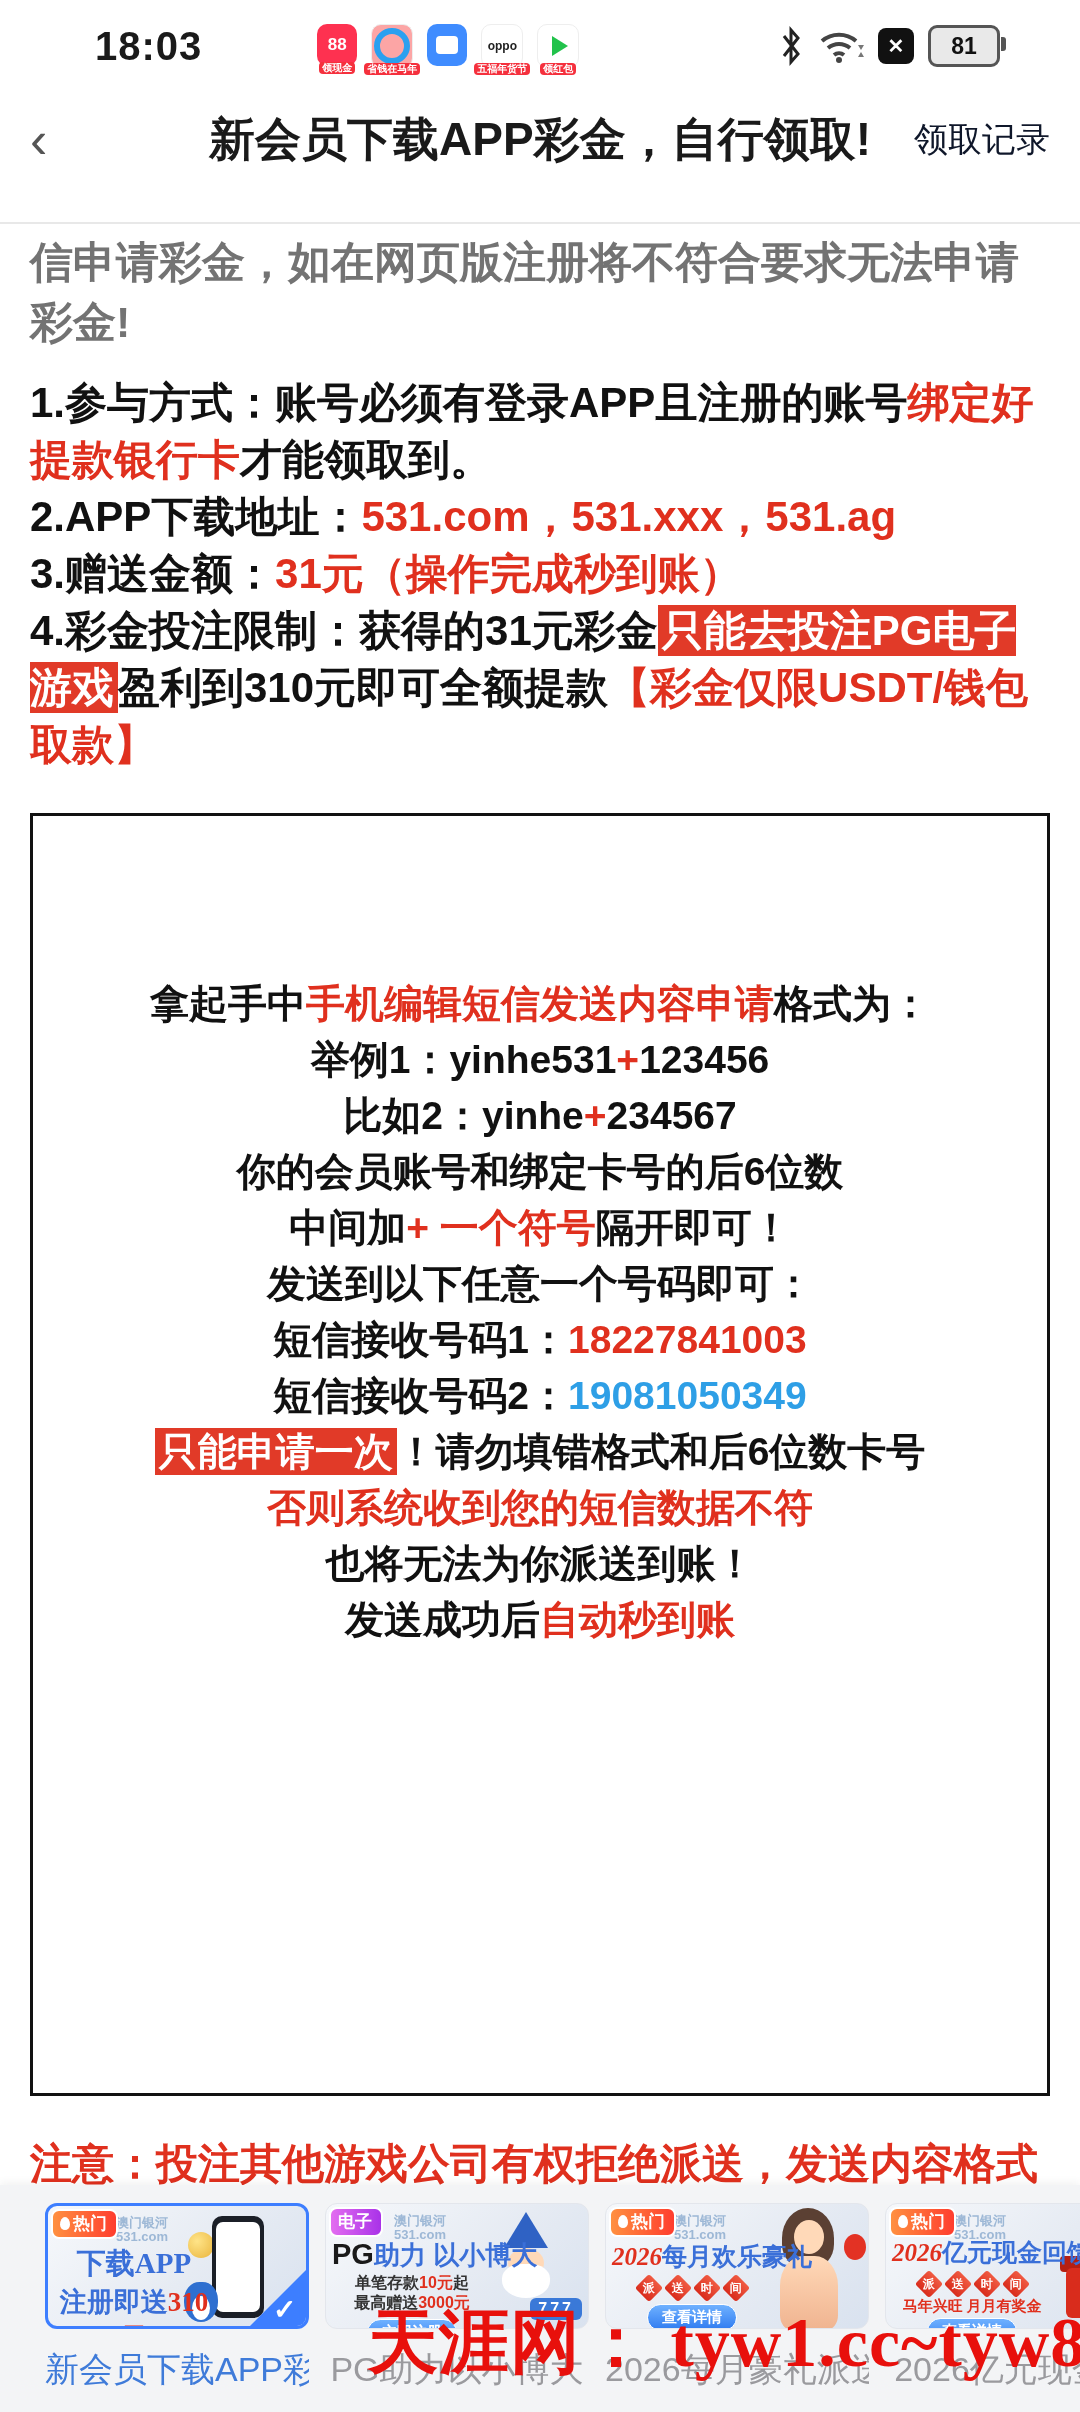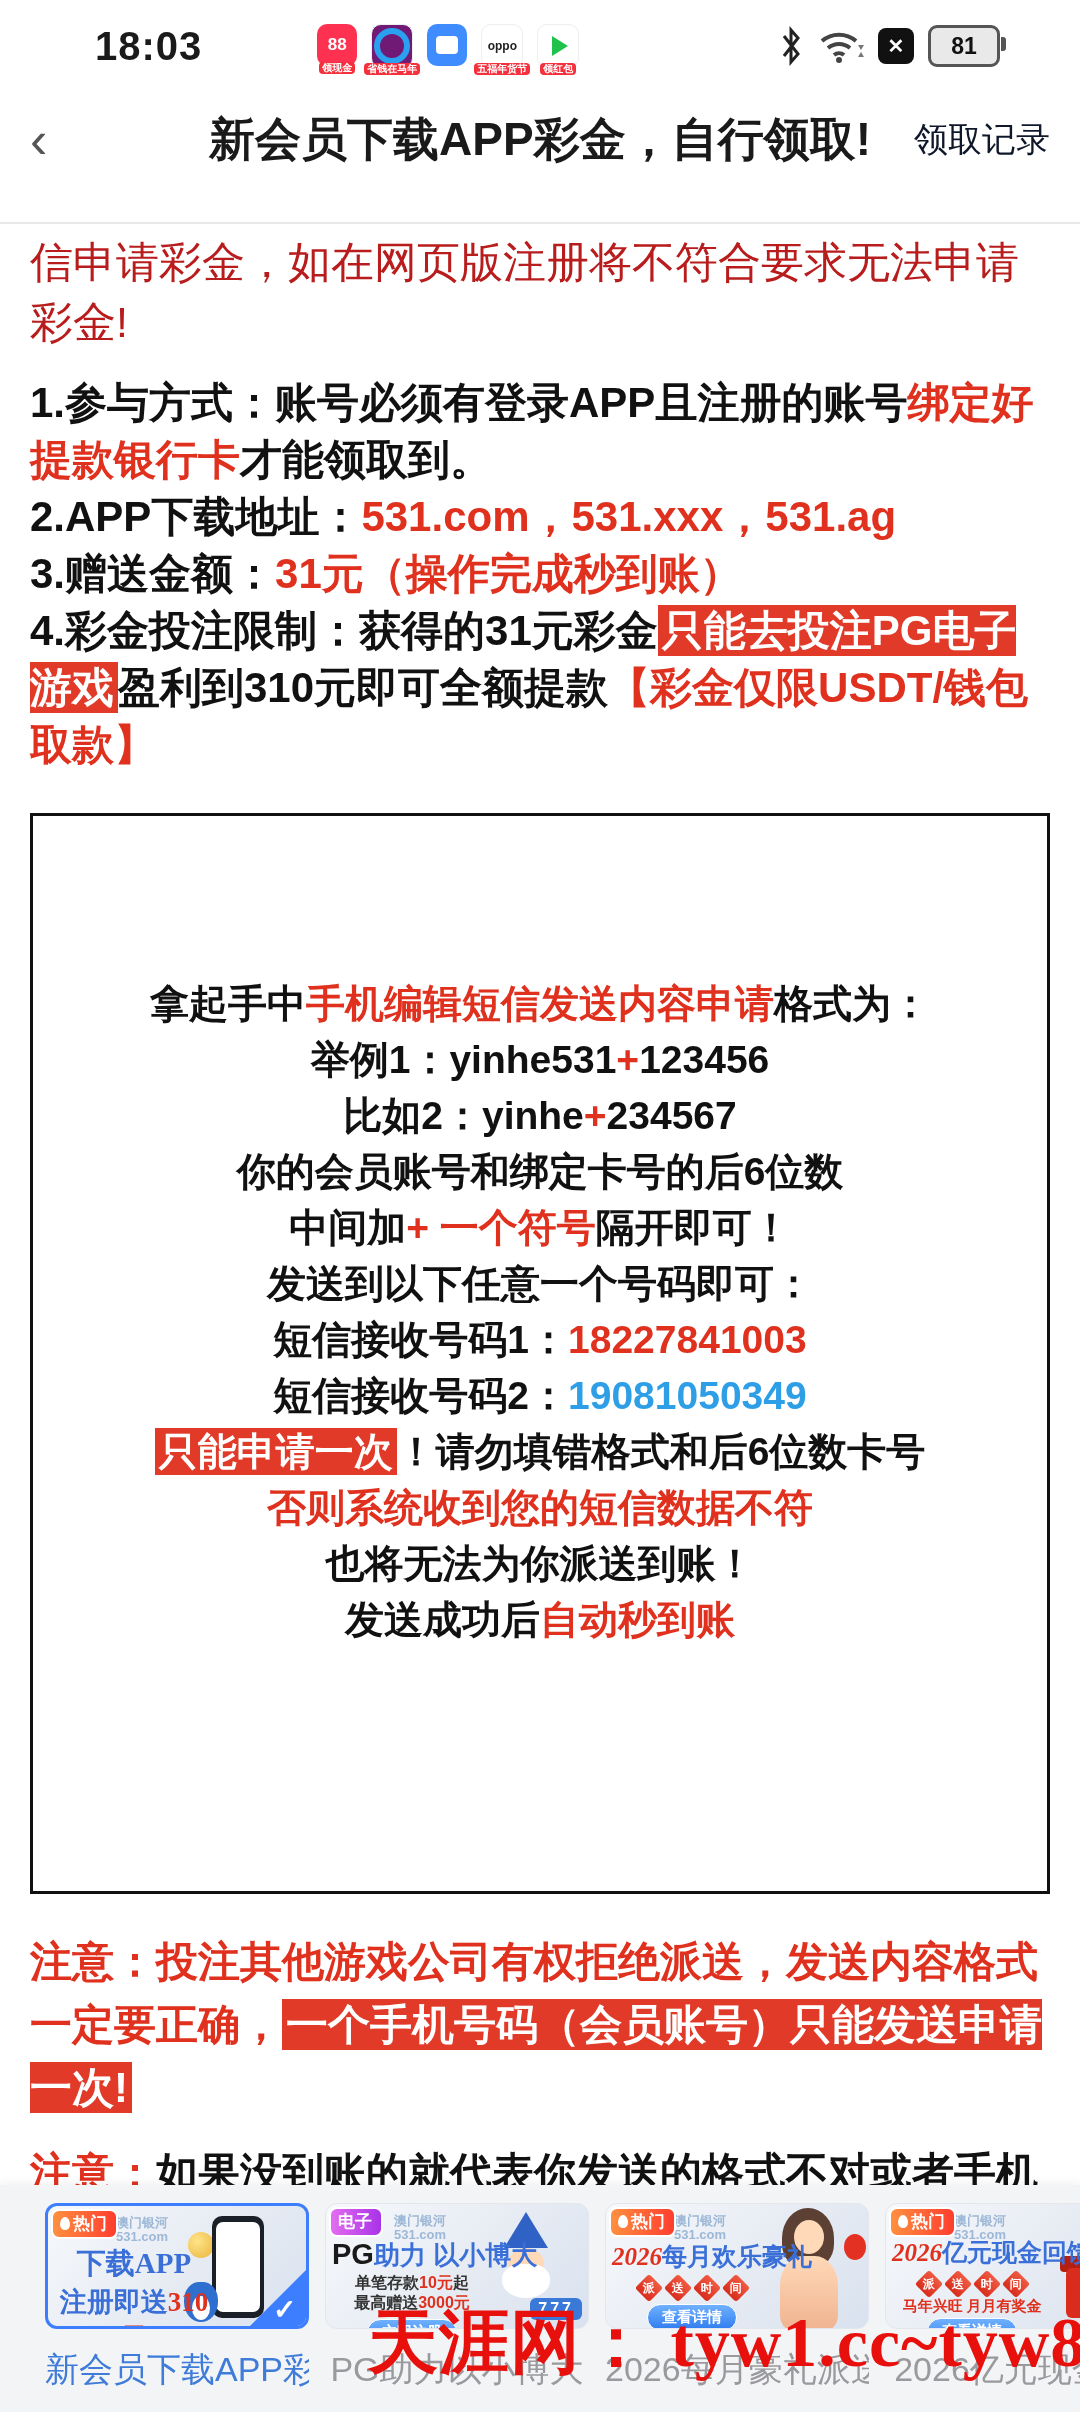--- a/index.html
+++ b/index.html
@@ -6,51 +6,51 @@
   body{width:1080px;height:2412px;position:relative;overflow:hidden;background:#ffffff;
        font-family:"Liberation Sans",sans-serif;color:#111;}
   
   .statusbar{height:92px;display:flex;align-items:center;padding:0 0 0 95px;box-sizing:border-box;}
   .sb-time{font-size:40px;font-weight:700;color:#1a1a1a;letter-spacing:1px;}
   .sb-apps{display:flex;gap:14px;margin-left:115px;align-items:flex-start;}
   .appic{width:40px;height:42px;border-radius:10px;position:relative;display:flex;align-items:center;justify-content:center;}
   .appic .mini-badge{position:absolute;left:50%;transform:translateX(-50%);bottom:-8px;background:#f5303d;color:#fff;
       font-size:10px;line-height:12px;padding:0 3px;border-radius:4px;white-space:nowrap;font-weight:700;}
   .ic-ks{background:#fe3150;color:#fff;font-weight:700;font-size:17px;}
-  .ic-ring{background:#701a75;border:1px solid #eee;}
+  .ic-ring{background:#fca5a5;border:1px solid #eee;}
   .ic-ring i{display:block;width:24px;height:24px;border:6px solid #2aa0f0;border-radius:50%;}
   .ic-store{background:#3f8cff;}
   .ic-store i{display:block;width:22px;height:18px;background:#fff;border-radius:4px;}
   .ic-oppo{background:#fff;border:1px solid #eee;color:#222;font-weight:700;font-size:12px;}
   .ic-tv{background:#fff;border:1px solid #eee;}
   .ic-tv i{display:block;width:0;height:0;border-left:16px solid #21c24b;border-top:10px solid transparent;border-bottom:10px solid transparent;margin-left:4px;}
   .sb-right{margin-left:auto;display:flex;align-items:center;gap:14px;padding-right:80px;}
   .sim-x{width:36px;height:36px;background:#111;border-radius:8px;color:#fff;font-size:20px;font-weight:700;
         display:flex;align-items:center;justify-content:center;}
   .battery{width:66px;height:36px;border:3px solid #555;border-radius:9px;display:flex;align-items:center;justify-content:center;
         font-size:23px;font-weight:700;color:#111;position:relative;background:#e9e9e9;}
   .battery:after{content:"";position:absolute;right:-9px;top:9px;width:5px;height:14px;background:#555;border-radius:0 3px 3px 0;}
   
   .navbar{height:96px;display:flex;align-items:center;padding:0 30px;box-sizing:border-box;position:relative;}
   .back-btn{width:60px;height:60px;display:flex;align-items:center;font-size:52px;color:#555;font-weight:400;}
   .nav-title{position:absolute;left:50%;transform:translateX(-50%);font-size:46px;font-weight:700;color:#1a1a1a;white-space:nowrap;}
   .nav-link{margin-left:auto;font-size:34px;color:#0f172a;font-weight:400;font-family:Liberation Serif, serif;}
   .divider{height:2px;background:#e8e8e8;margin-top:34px;}
   
   .content{padding:0 30px;}
-  .p-intro{margin:8px 0 0;font-size:43px;line-height:60px;font-weight:400;color:#b91c1c;}
+  .p-intro{margin:8px 0 0;font-size:43px;line-height:60px;font-weight:700;color:#737373;}
   .p-rules{margin:22px 0 0;font-size:42px;line-height:57px;font-weight:700;color:#111;}
   .red{color:#e0301e;}
   .blue-num{color:#2e9fe6;}
   .hl{background:#e13a28;color:#fff;padding:2px 4px;}
   
   .applybox{margin:40px 0 0;border:3px solid #111;}
   .applybox-header{background:#7edef8;border-bottom:3px solid #111;text-align:center;
       font-size:44px;font-weight:700;color:#111;padding:40px 0;}
-  .applybox-body{height:1075px;box-sizing:border-box;padding-top:160px;text-align:center;
+  .applybox-body{height:1277px;box-sizing:border-box;padding-top:160px;text-align:center;
       font-size:39px;line-height:56px;font-weight:700;color:#111;}
   
   .p-note1{margin:36px 0 0;font-size:42px;line-height:63px;font-weight:700;color:#e0301e;}
   .p-note2{margin:22px 0 0;font-size:42px;line-height:63px;font-weight:700;color:#111;}
   
   .drawer{position:absolute;left:0;top:2185px;width:1080px;height:227px;background:#f3f4f6;
       box-shadow:0 -3px 8px rgba(0,0,0,.05);overflow:hidden;z-index:10;}
   .cards{position:absolute;left:45px;top:18px;display:flex;gap:16px;}
   .card{width:264px;height:126px;border-radius:12px;position:relative;overflow:hidden;box-sizing:border-box;
       background:linear-gradient(135deg,#f6f8fb 0%,#e6ebf3 55%,#d9e2ef 100%);border:1px solid #e3e6ec;}

